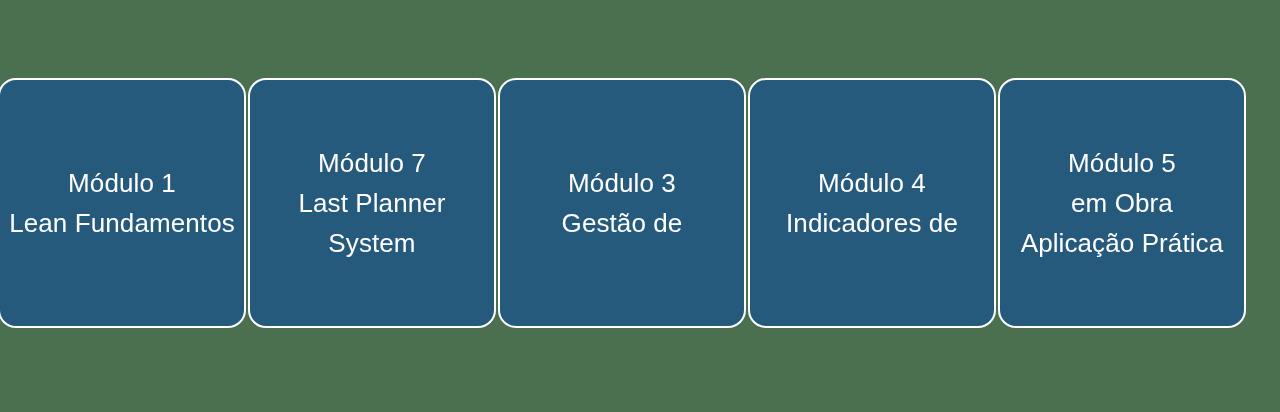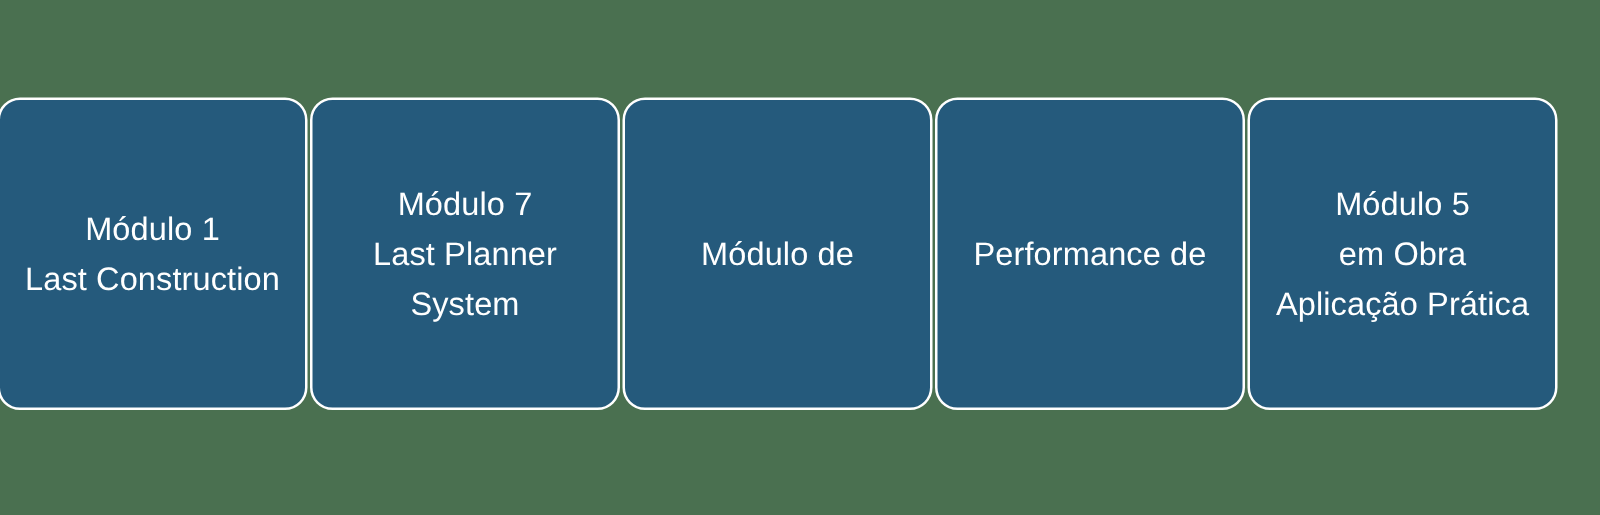--- a/index.html
+++ b/index.html
@@ -65,41 +65,43 @@
 </head>
 <body>
 
 <div id="stage">
 
   <div id="module-row">
 
     <div class="module-card">
       <div class="card-text">
         <span class="card-line">Módulo 1</span>
-        <span class="card-line">Last Construction</span>
+        <span class="card-line">Lean Fundamentos</span>
       </div>
     </div>
 
     <div class="module-card">
       <div class="card-text">
         <span class="card-line">Módulo 7</span>
         <span class="card-line">Last Planner</span>
         <span class="card-line">System</span>
       </div>
     </div>
 
     <div class="module-card">
       <div class="card-text">
-        <span class="card-line">Módulo de</span>
+        <span class="card-line">Módulo 3</span>
+        <span class="card-line">Gestão de</span>
       </div>
     </div>
 
     <div class="module-card">
       <div class="card-text">
-        <span class="card-line">Performance de</span>
+        <span class="card-line">Módulo 4</span>
+        <span class="card-line">Indicadores de</span>
       </div>
     </div>
 
     <div class="module-card">
       <div class="card-text">
         <span class="card-line">Módulo 5</span>
         <span class="card-line">em Obra</span>
         <span class="card-line">Aplicação Prática</span>
       </div>
     </div>

